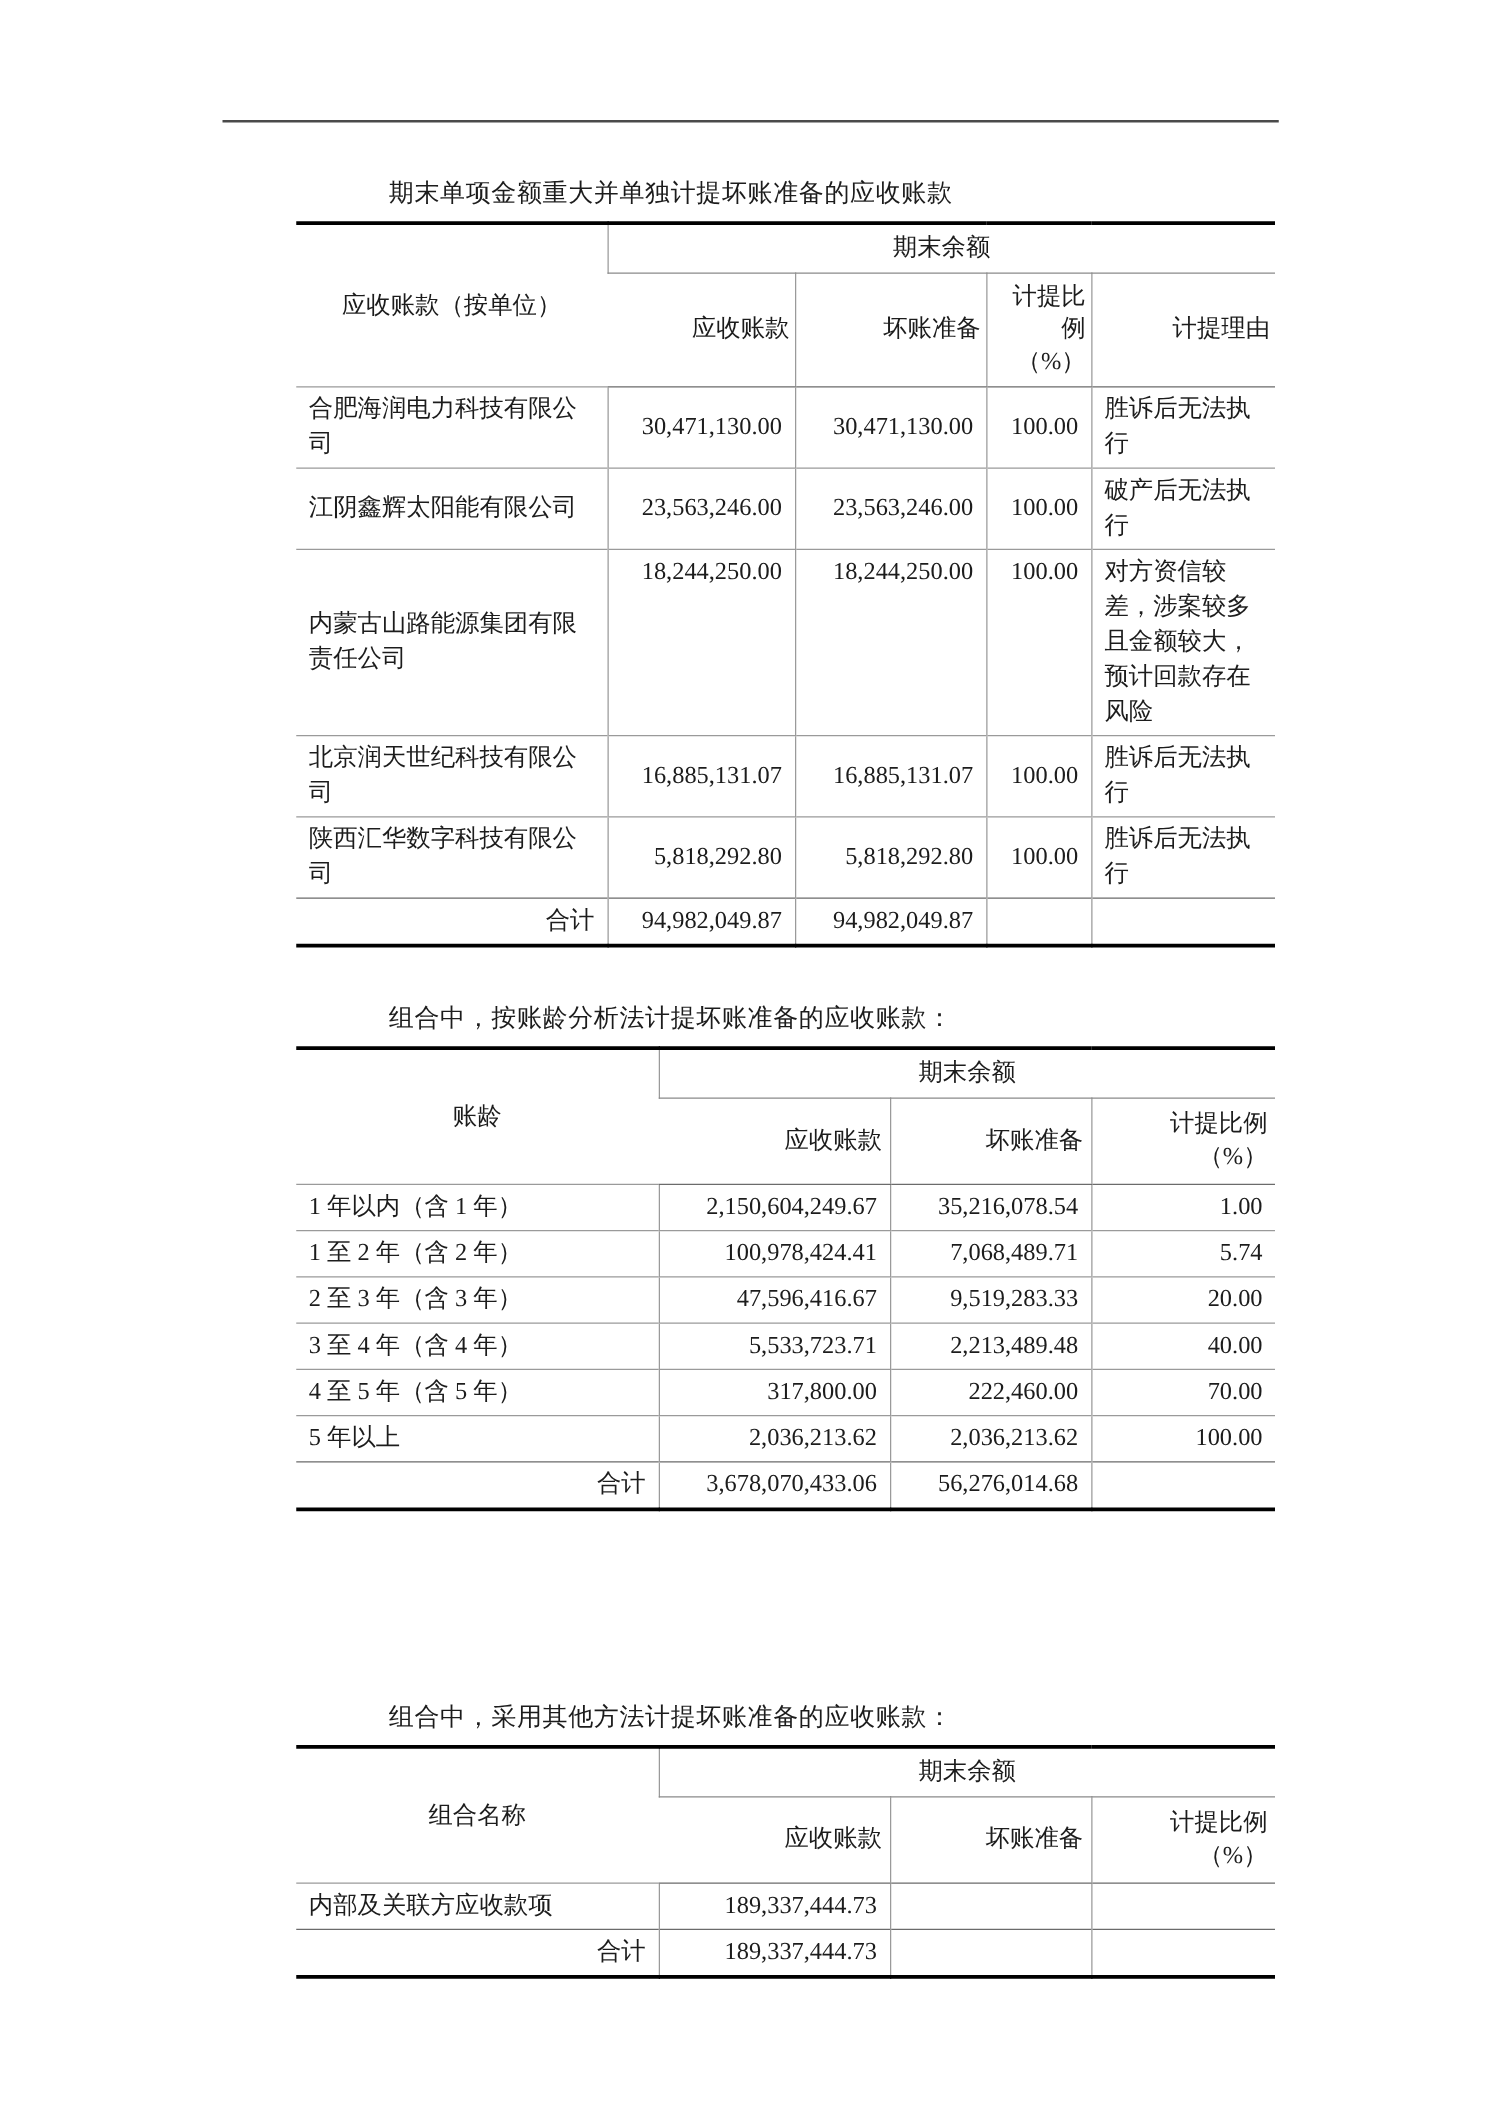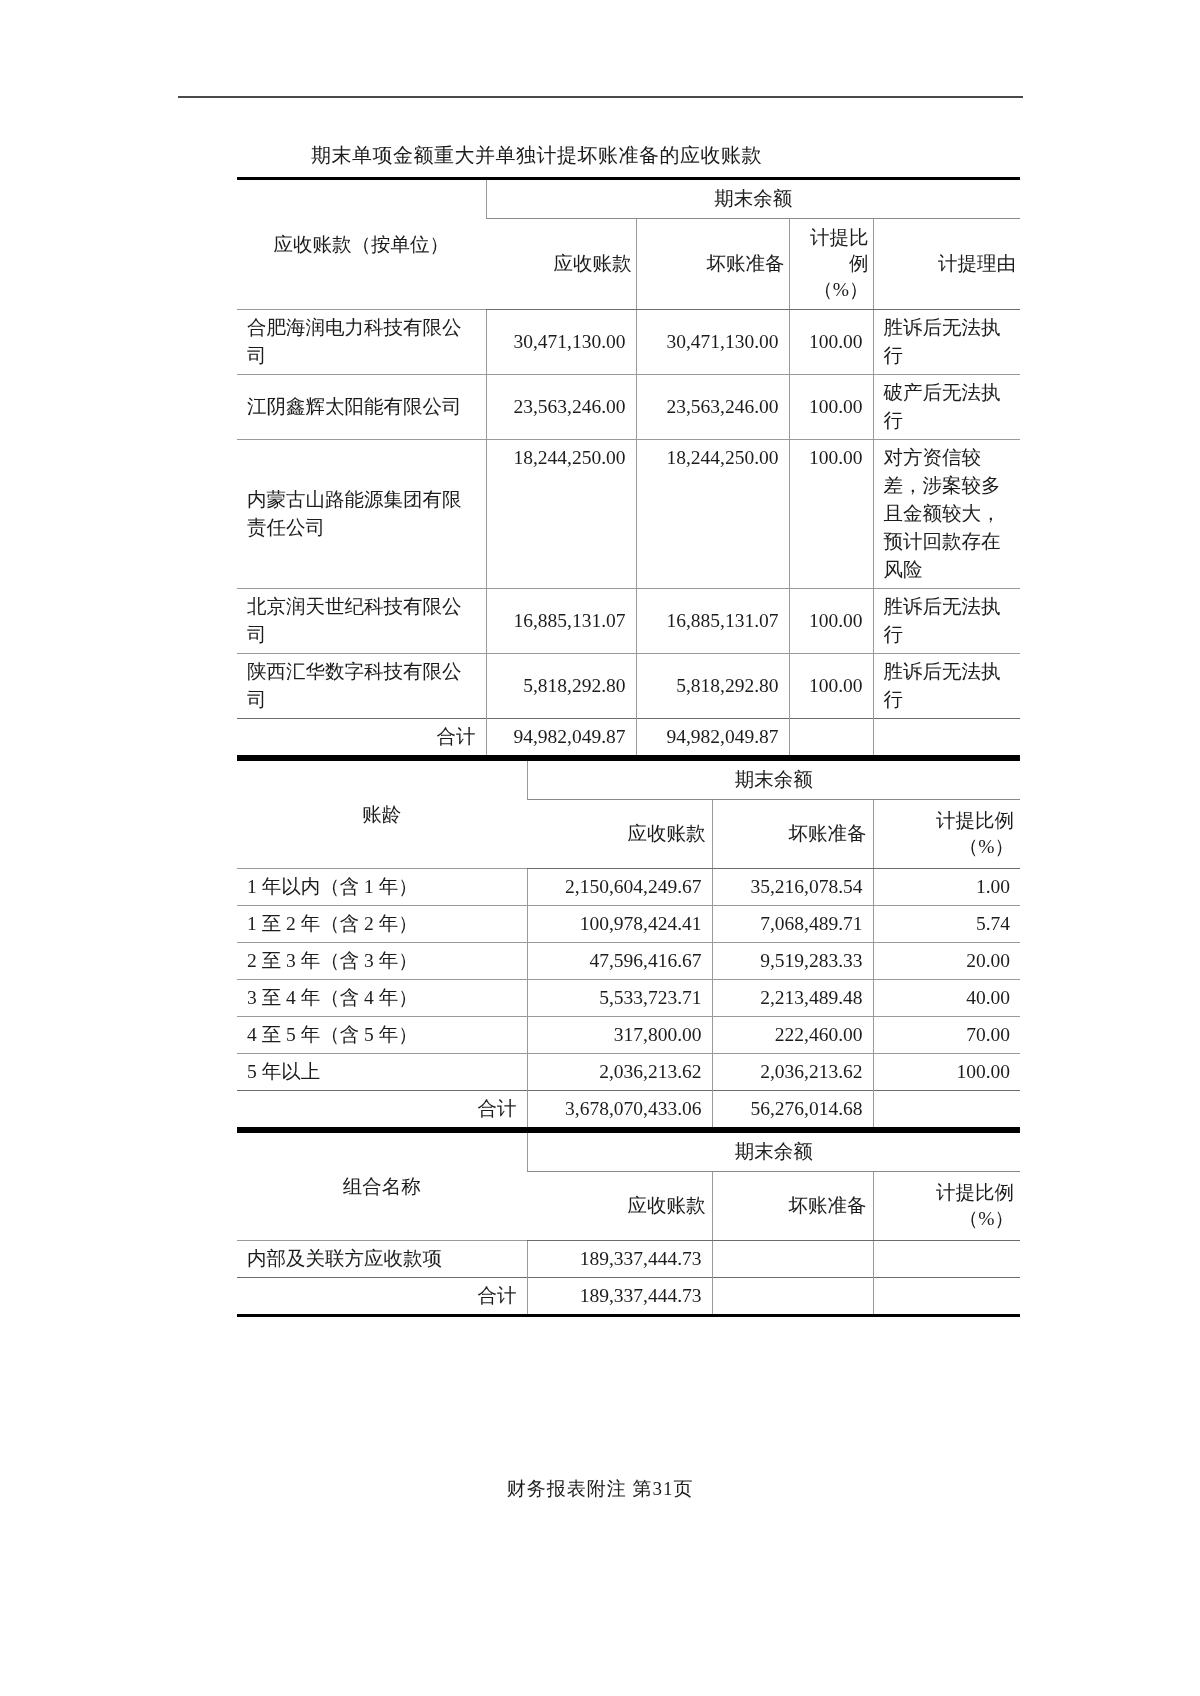--- a/index.html
+++ b/index.html
@@ -130,20 +130,21 @@
       <tr class="total">
         <td class="cell-center">合计</td>
         <td class="cell-num">94,982,049.87</td>
         <td class="cell-num">94,982,049.87</td>
         <td class="cell-ratio1"></td>
         <td class="cell-reason"></td>
       </tr>
     </tbody>
       </table>
 
+    <div class="caption cap2">组合中，按账龄分析法计提坏账准备的应收账款：</div>
 
     <table class="fin t2">
       <colgroup>
         <col style="width:290px">
           <col style="width:185px">
           <col style="width:161px">
           <col style="width:147px">
       </colgroup>
       <tbody>
           <tr class="hrow1">
@@ -197,20 +198,21 @@
       </tr>
       <tr class="total">
         <td class="cell-center">合计</td>
         <td class="cell-num">3,678,070,433.06</td>
         <td class="cell-num">56,276,014.68</td>
         <td class="cell-ratio2"></td>
       </tr>
     </tbody>
       </table>
 
+    <div class="caption cap3">组合中，采用其他方法计提坏账准备的应收账款：</div>
 
     <table class="fin t3">
       <colgroup>
         <col style="width:290px">
           <col style="width:185px">
           <col style="width:161px">
           <col style="width:147px">
       </colgroup>
       <tbody>
           <tr class="hrow1">
@@ -236,15 +238,14 @@
         <td class="cell-center">合计</td>
         <td class="cell-num">189,337,444.73</td>
         <td class="cell-num"></td>
         <td class="cell-ratio2"></td>
       </tr>
     </tbody>
       </table>
 
   </div>
 
-  <div class="footer">财务报表附注 第31页</div>
 
 </div>
 
 </body></html>

